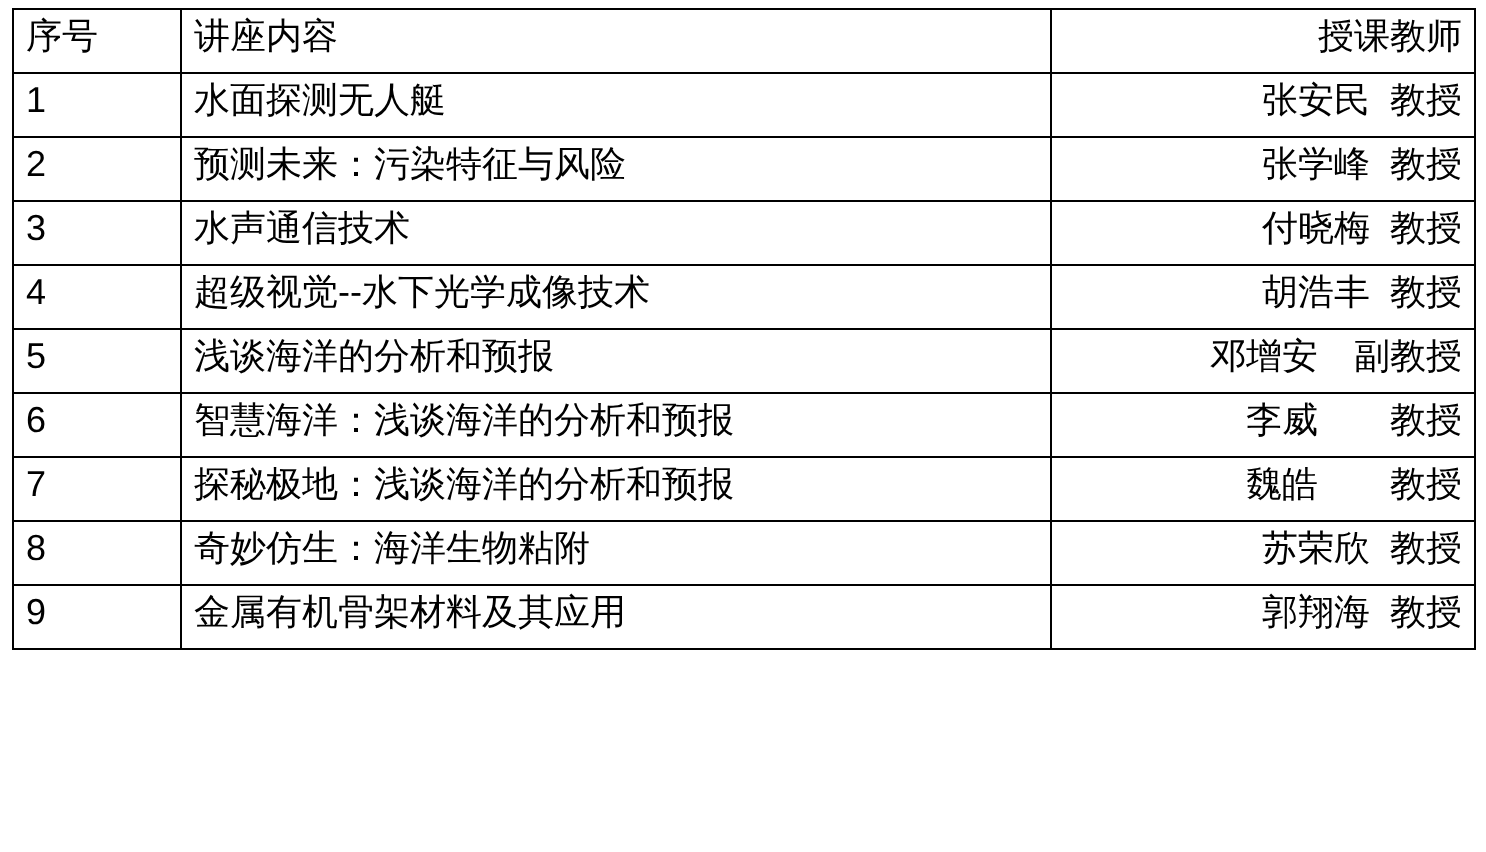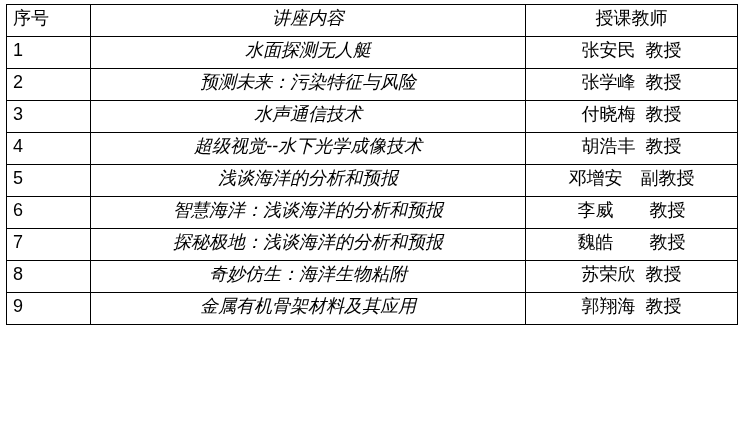--- a/index.html
+++ b/index.html
@@ -36,27 +36,26 @@
     box-sizing: border-box;
     white-space: pre-wrap;
   }
   td.col-no {
     width: 84px;
     text-align: left;
     padding-left: 8px;
   }
   td.col-topic {
     width: 435px;
-    text-align: center;
+    text-align: left;
     padding-left: 10px;
-    font-style: italic;
   }
   td.col-teacher {
     width: 212px;
-    text-align: center;
+    text-align: right;
     padding-left: 10px;
   }
   tr.header-row td {
     font-weight: normal;
   }
 </style>
 </head>
 <body>
 
 <div class="sheet">

